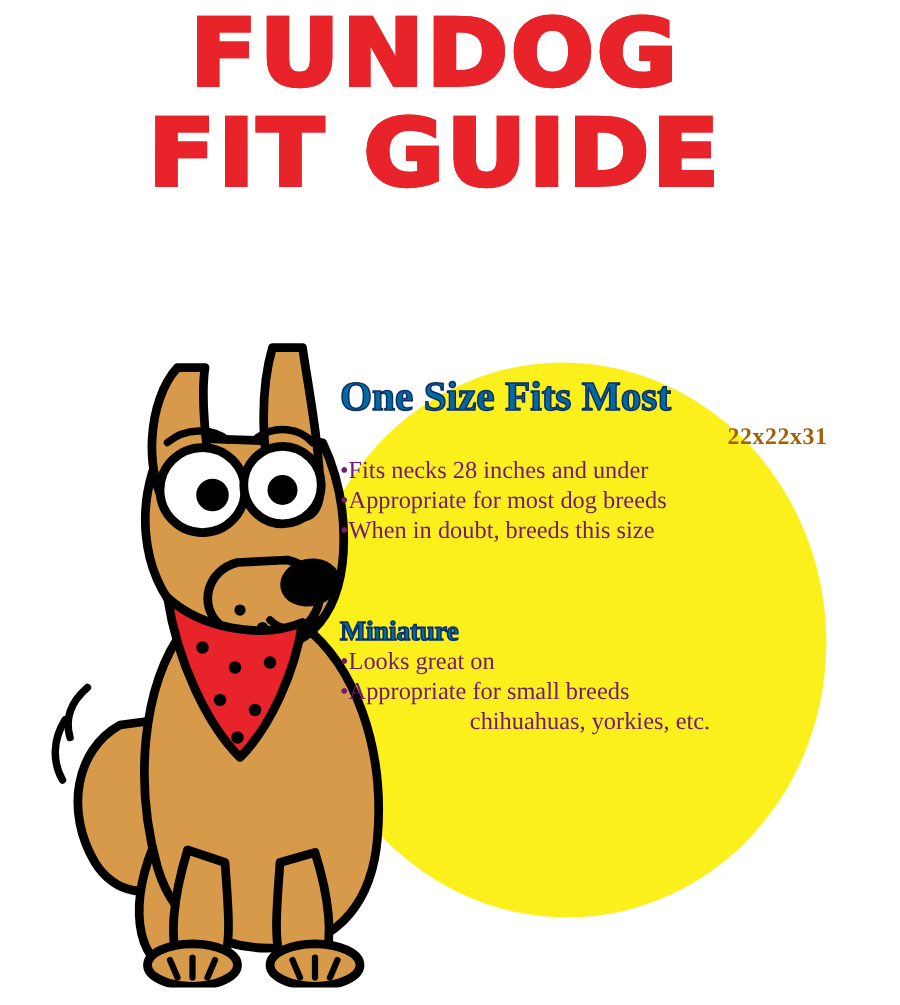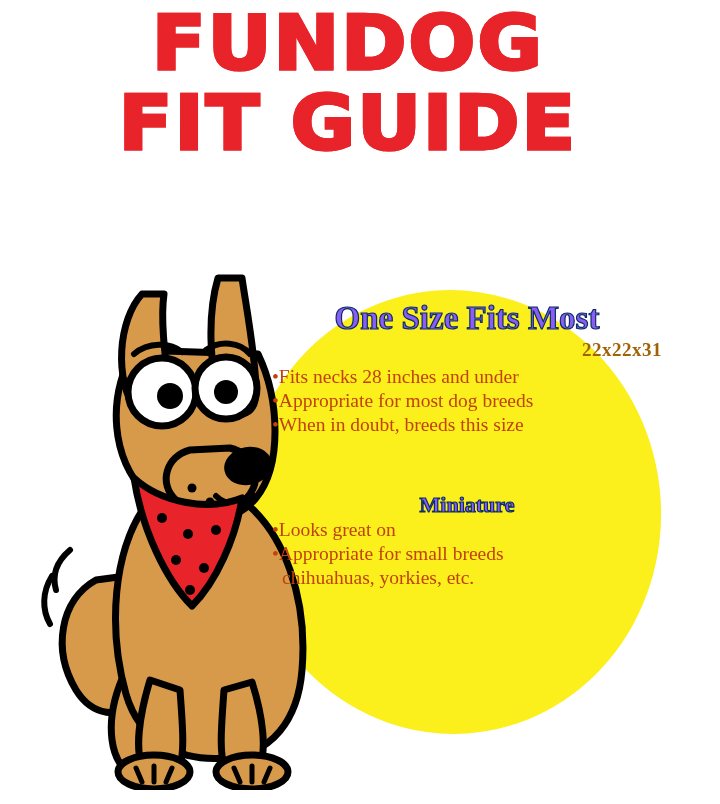--- a/index.html
+++ b/index.html
@@ -53,52 +53,52 @@
   }
 
   
   .panel {
     position: absolute;
     left: 272px;
     top: 300px;
     width: 390px;
   }
   .size-head {
-    text-align: center;
     font-family: "Liberation Serif", serif;
     font-weight: 700;
     font-size: 33px;
-    color: #8b5cf6;
+    color: #0369a1;
     -webkit-text-stroke: 1.2px #0b2f63;
     letter-spacing: 0px;
     margin: 0;
   }
   .size-dims {
     text-align: right;
     font-family: "Liberation Serif", serif;
     font-weight: 700;
     font-size: 19px;
     color: #a16207;
     margin: 2px 0 4px 0;
     letter-spacing: 0.5px;
   }
   .bullets {
     margin: 0;
     padding: 0;
     list-style: none;
     font-family: "Liberation Serif", serif;
     font-size: 19.5px;
-    color: #c2410c;
+    color: #701a75;
     line-height: 1.22;
   }
   .bullets li {
     white-space: nowrap;
   }
   .bullets li.cont {
     padding-left: 10px;
+    text-align: center;
   }
   .group-2 { margin-top: 56px; }
   .group-2 .size-head { font-size: 22px; }
 
   
   .dog {
     position: absolute;
     left: 30px;
     top: 250px;
     width: 320px;

